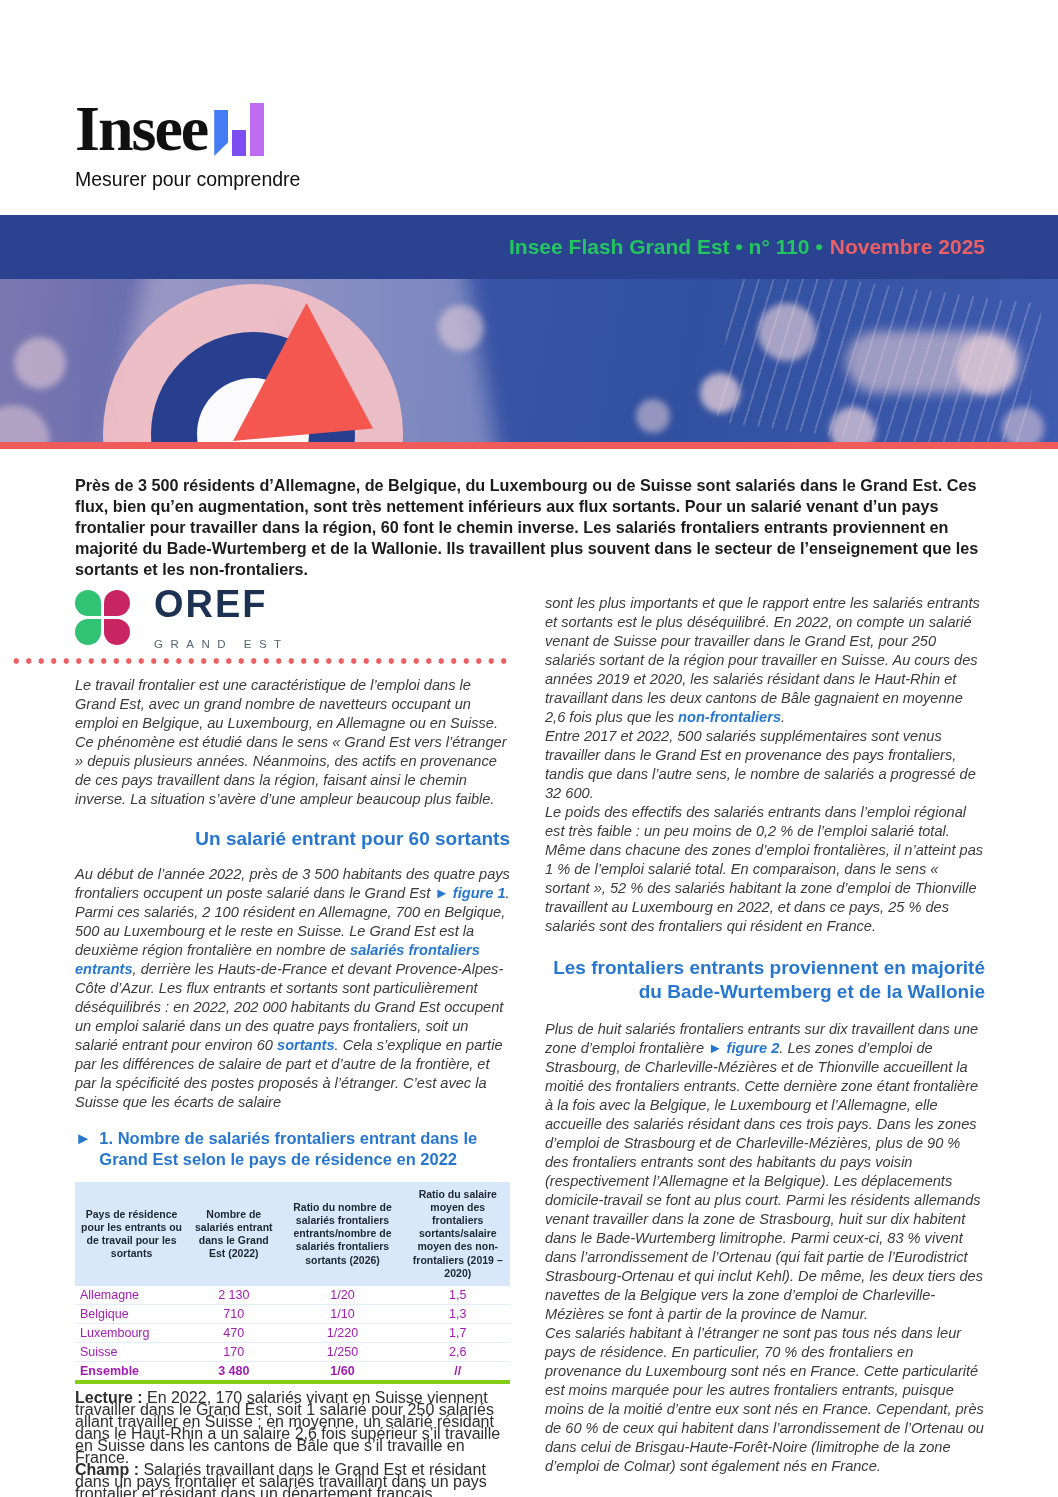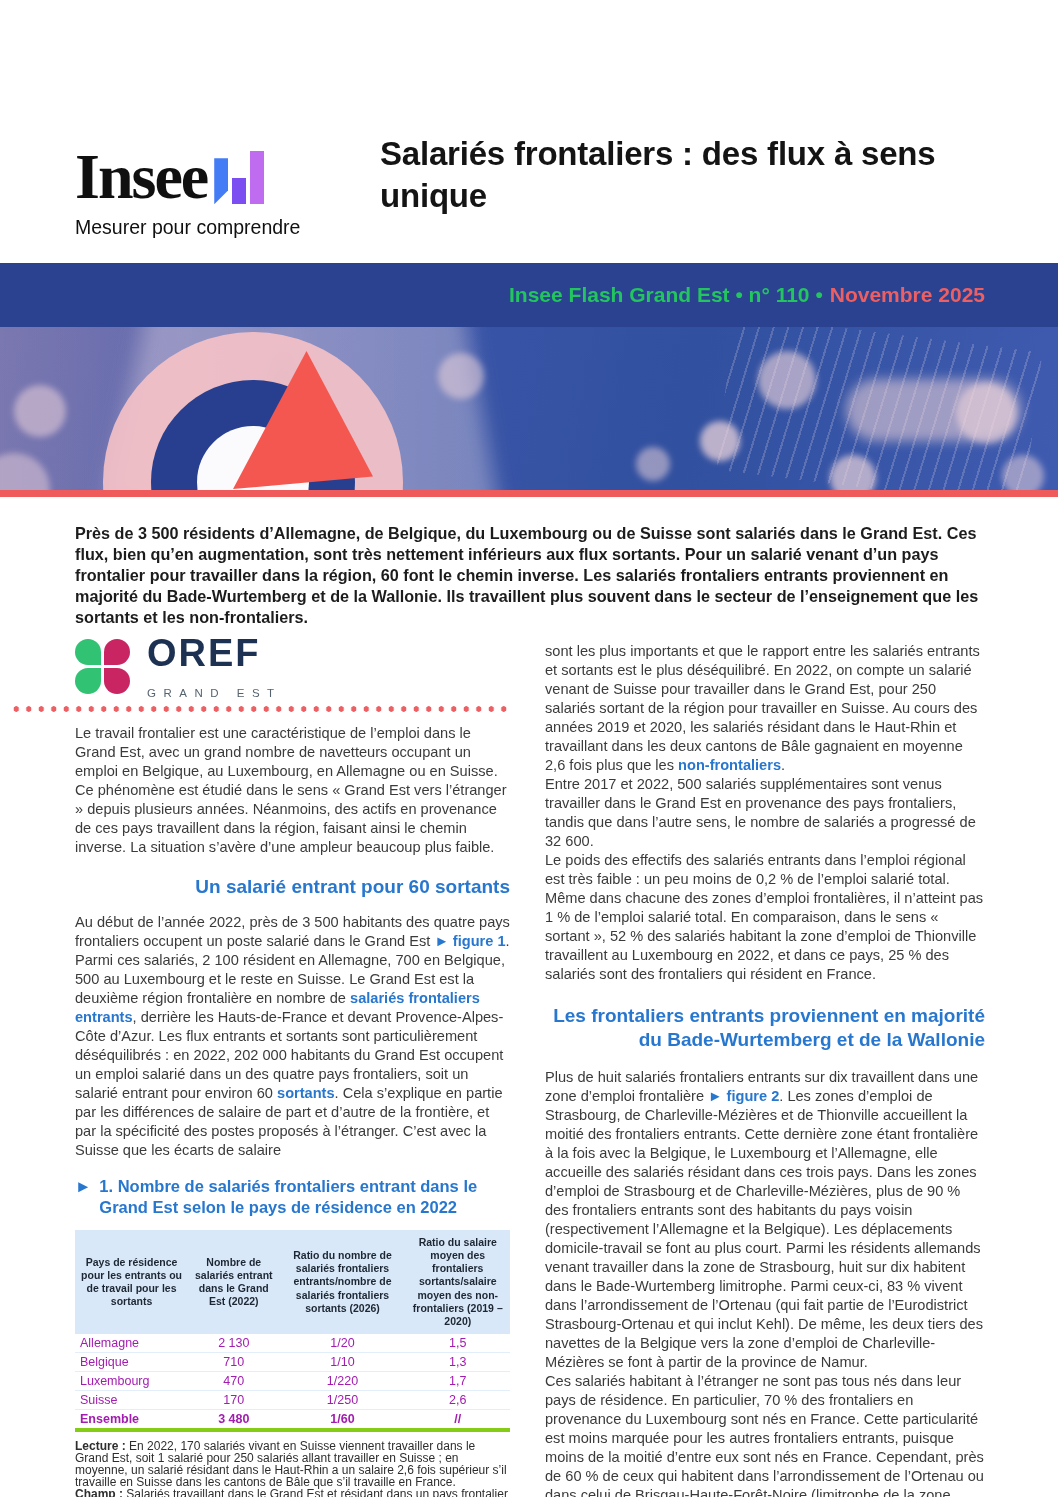--- a/index.html
+++ b/index.html
@@ -1,20 +1,20 @@
 <!DOCTYPE html>
 <html lang="fr"><head>
 <meta charset="utf-8">
 <style>
   html,body{margin:0;padding:0;background:#ffffff;}
   .page{width:1058px;height:1497px;position:relative;overflow:hidden;background:#fff;
         font-family:"Liberation Sans",sans-serif;color:#2f2f2f;}
 
   
-  .masthead{display:flex;align-items:flex-end;gap:17px;padding:100px 73px 0 75px;}
+  .masthead{display:flex;align-items:center;gap:33px;padding:100px 73px 0 75px;}
   .logo-block{width:288px;flex:none;}
   .logo-row{display:flex;align-items:flex-start;}
   .logo-word{font-family:"Liberation Serif",serif;font-weight:700;font-size:64px;line-height:.92;
              letter-spacing:-2px;color:#101010;}
   .logo-bars{display:flex;align-items:flex-end;gap:4px;margin-left:7px;height:56px;}
   .bar-b{width:14px;height:46px;background:#447cf5;clip-path:polygon(0 0,100% 0,100% 70%,0 100%);}
   .bar-p{width:14px;height:26px;background:#7c4ef2;}
   .bar-v{width:14px;height:53px;background:#c06cf0;}
   .logo-tagline{font-size:19.5px;color:#101010;margin-top:9px;}
   .page-title{font-size:33px;font-weight:700;color:#141414;line-height:1.27;letter-spacing:-.2px;
@@ -56,27 +56,27 @@
        clip-path:polygon(62% 0,100% 91%,20% 100%);}
   .redline{position:absolute;left:0;bottom:0;width:100%;height:7px;background:#ef5a5a;}
 
   
   .intro{margin:26px 73px 0 75px;font-size:16.2px;font-weight:700;color:#1c1c1c;line-height:21px;}
 
   
   .columns{display:flex;gap:35px;margin:8px 73px 0 75px;}
   .col-left{width:435px;flex:none;}
   .col-right{width:440px;flex:none;padding-top:6px;}
-  .body-p{font-size:14.6px;line-height:19px;color:#3b3b3b;margin:0;}
+  .body-p{font-size:14.6px;line-height:19px;color:#3b3b3b;margin:0;font-style:italic;}
   .tlink{color:#2877cf;font-weight:700;}
   .h-blue{color:#2877cf;font-size:19px;line-height:24px;font-weight:700;margin:18px 0 14px;text-align:right;}
   .h-blue.h2{margin:20px 0 16px;}
 
   
-  .oref{display:flex;align-items:center;gap:17px;margin-top:2px;height:56px;}
+  .oref{display:flex;align-items:center;gap:24px;margin-top:2px;height:56px;}
   .oref-icon{display:grid;grid-template-columns:26px 26px;grid-template-rows:26px 26px;gap:3px;}
   .petal{width:26px;height:26px;}
   .p-tl{background:#31c273;border-radius:50% 50% 0 50%;}
   .p-tr{background:#c92563;border-radius:50% 50% 50% 0;}
   .p-bl{background:#31c273;border-radius:50% 0 50% 50%;}
   .p-br{background:#c92563;border-radius:0 50% 50% 50%;}
   .oref-name{font-size:38px;font-weight:700;color:#1d3253;letter-spacing:2px;line-height:1;}
   .oref-sub{font-size:11.5px;color:#55636f;letter-spacing:7.5px;margin-top:15px;}
   .dotted{height:6px;width:500px;margin:12px 0 12px -65px;background-repeat:repeat-x;
           background-image:radial-gradient(circle,#ec5f63 2.5px,rgba(0,0,0,0) 3px);
@@ -88,41 +88,40 @@
   .figtable th{background:#d9e8f8;font-size:10.5px;font-weight:700;color:#1d2733;padding:6px 5px;
                text-align:center;vertical-align:middle;line-height:1.25;}
   .figtable th:nth-child(1){width:26%;}
   .figtable th:nth-child(2){width:21%;}
   .figtable th:nth-child(3){width:29%;}
   .figtable th:nth-child(4){width:24%;}
   .figtable td{font-size:12.5px;color:#a21caf;padding:2px 5px;border-bottom:1px solid #e2eefa;text-align:center;}
   .figtable td:first-child{text-align:left;}
   .figtable tr.row-bold td{font-weight:700;border-bottom:4px solid #84cc16;}
   .notes{margin-top:8px;}
-  .note{font-size:12px;line-height:12px;color:#2e2e2e;margin:0;}
+  .note{font-size:16px;line-height:12px;color:#2e2e2e;margin:0;}
   .note b{font-weight:700;}
 </style>
 </head>
 <body>
 
 <div class="page">
 
   <header class="masthead">
     <div class="logo-block">
       <div class="logo-row">
         <div class="logo-word">Insee</div>
         <div class="logo-bars">
           <div class="bar-b"></div>
           <div class="bar-p"></div>
           <div class="bar-v"></div>
         </div>
       </div>
       <div class="logo-tagline">Mesurer pour comprendre</div>
     </div>
-    <h1 class="page-title">Salariés frontaliers : des flux à sens unique</h1>
   </header>
 
   <div class="banner">
     <span class="banner-main">Insee Flash Grand Est • n° 110 •</span>
     <span class="banner-date">Novembre 2025</span>
   </div>
 
   <div class="hero">
     <div class="hero-tint"></div>
     <div class="light l1"></div>

